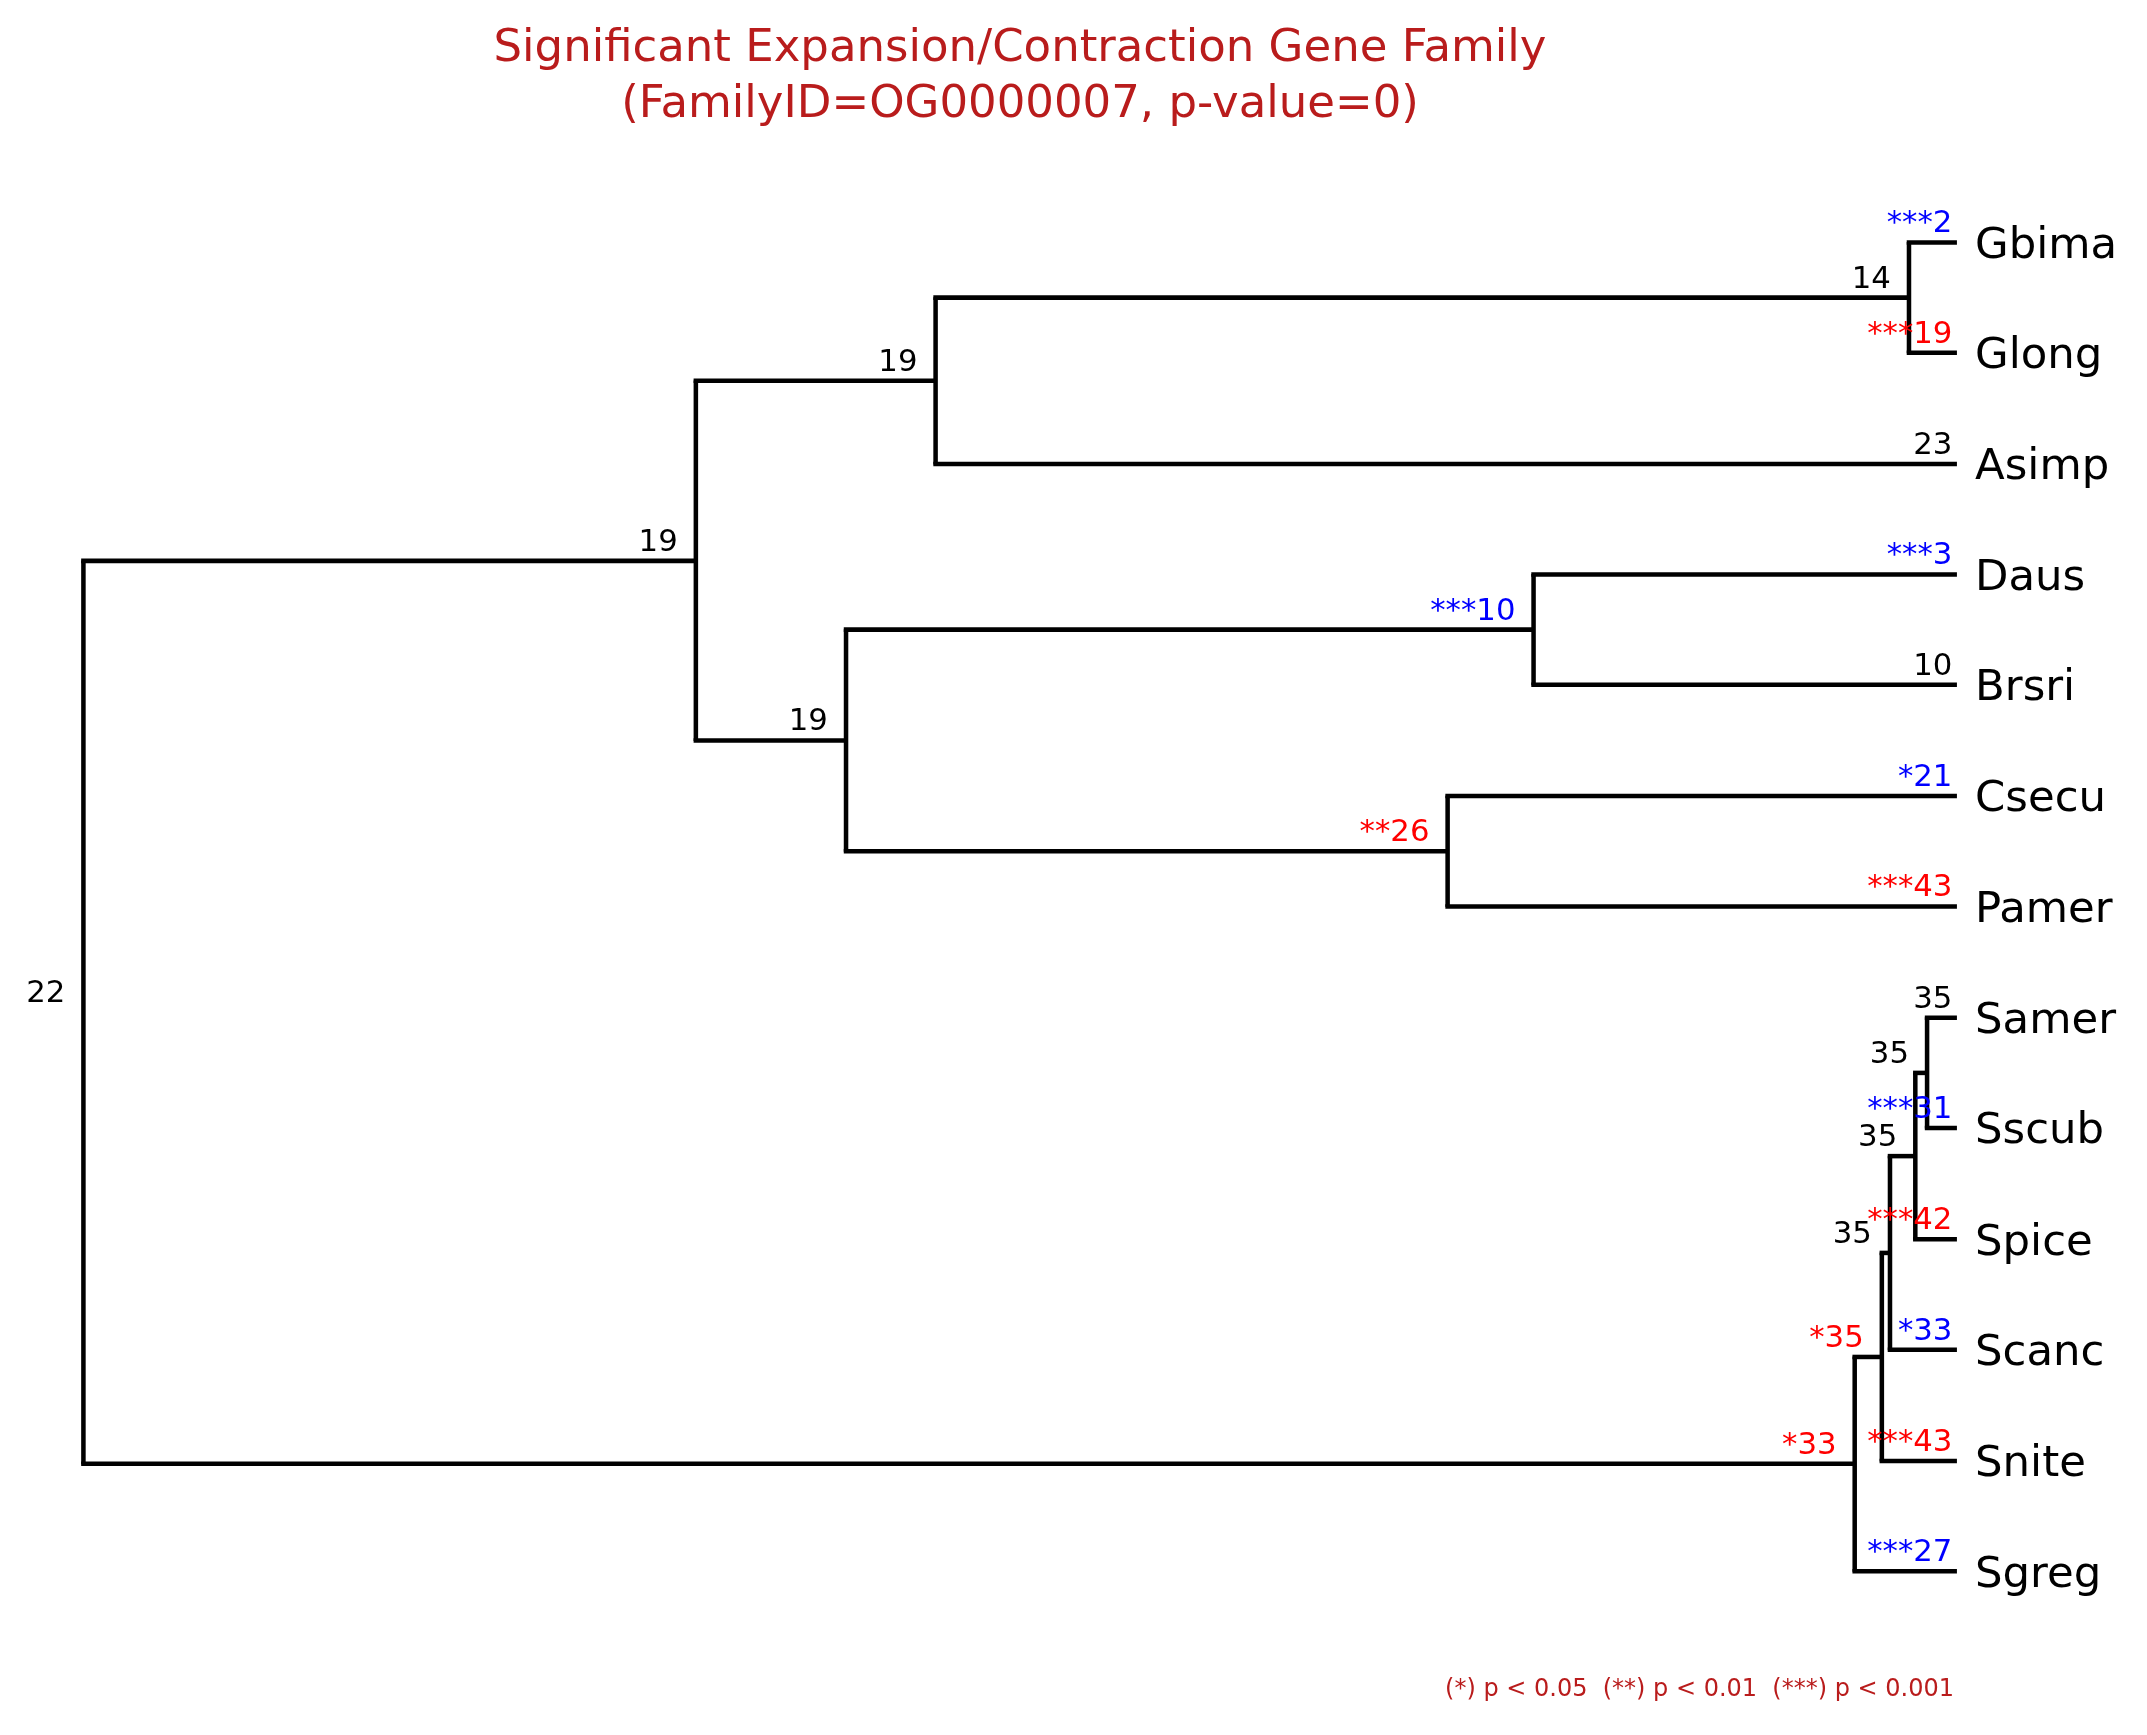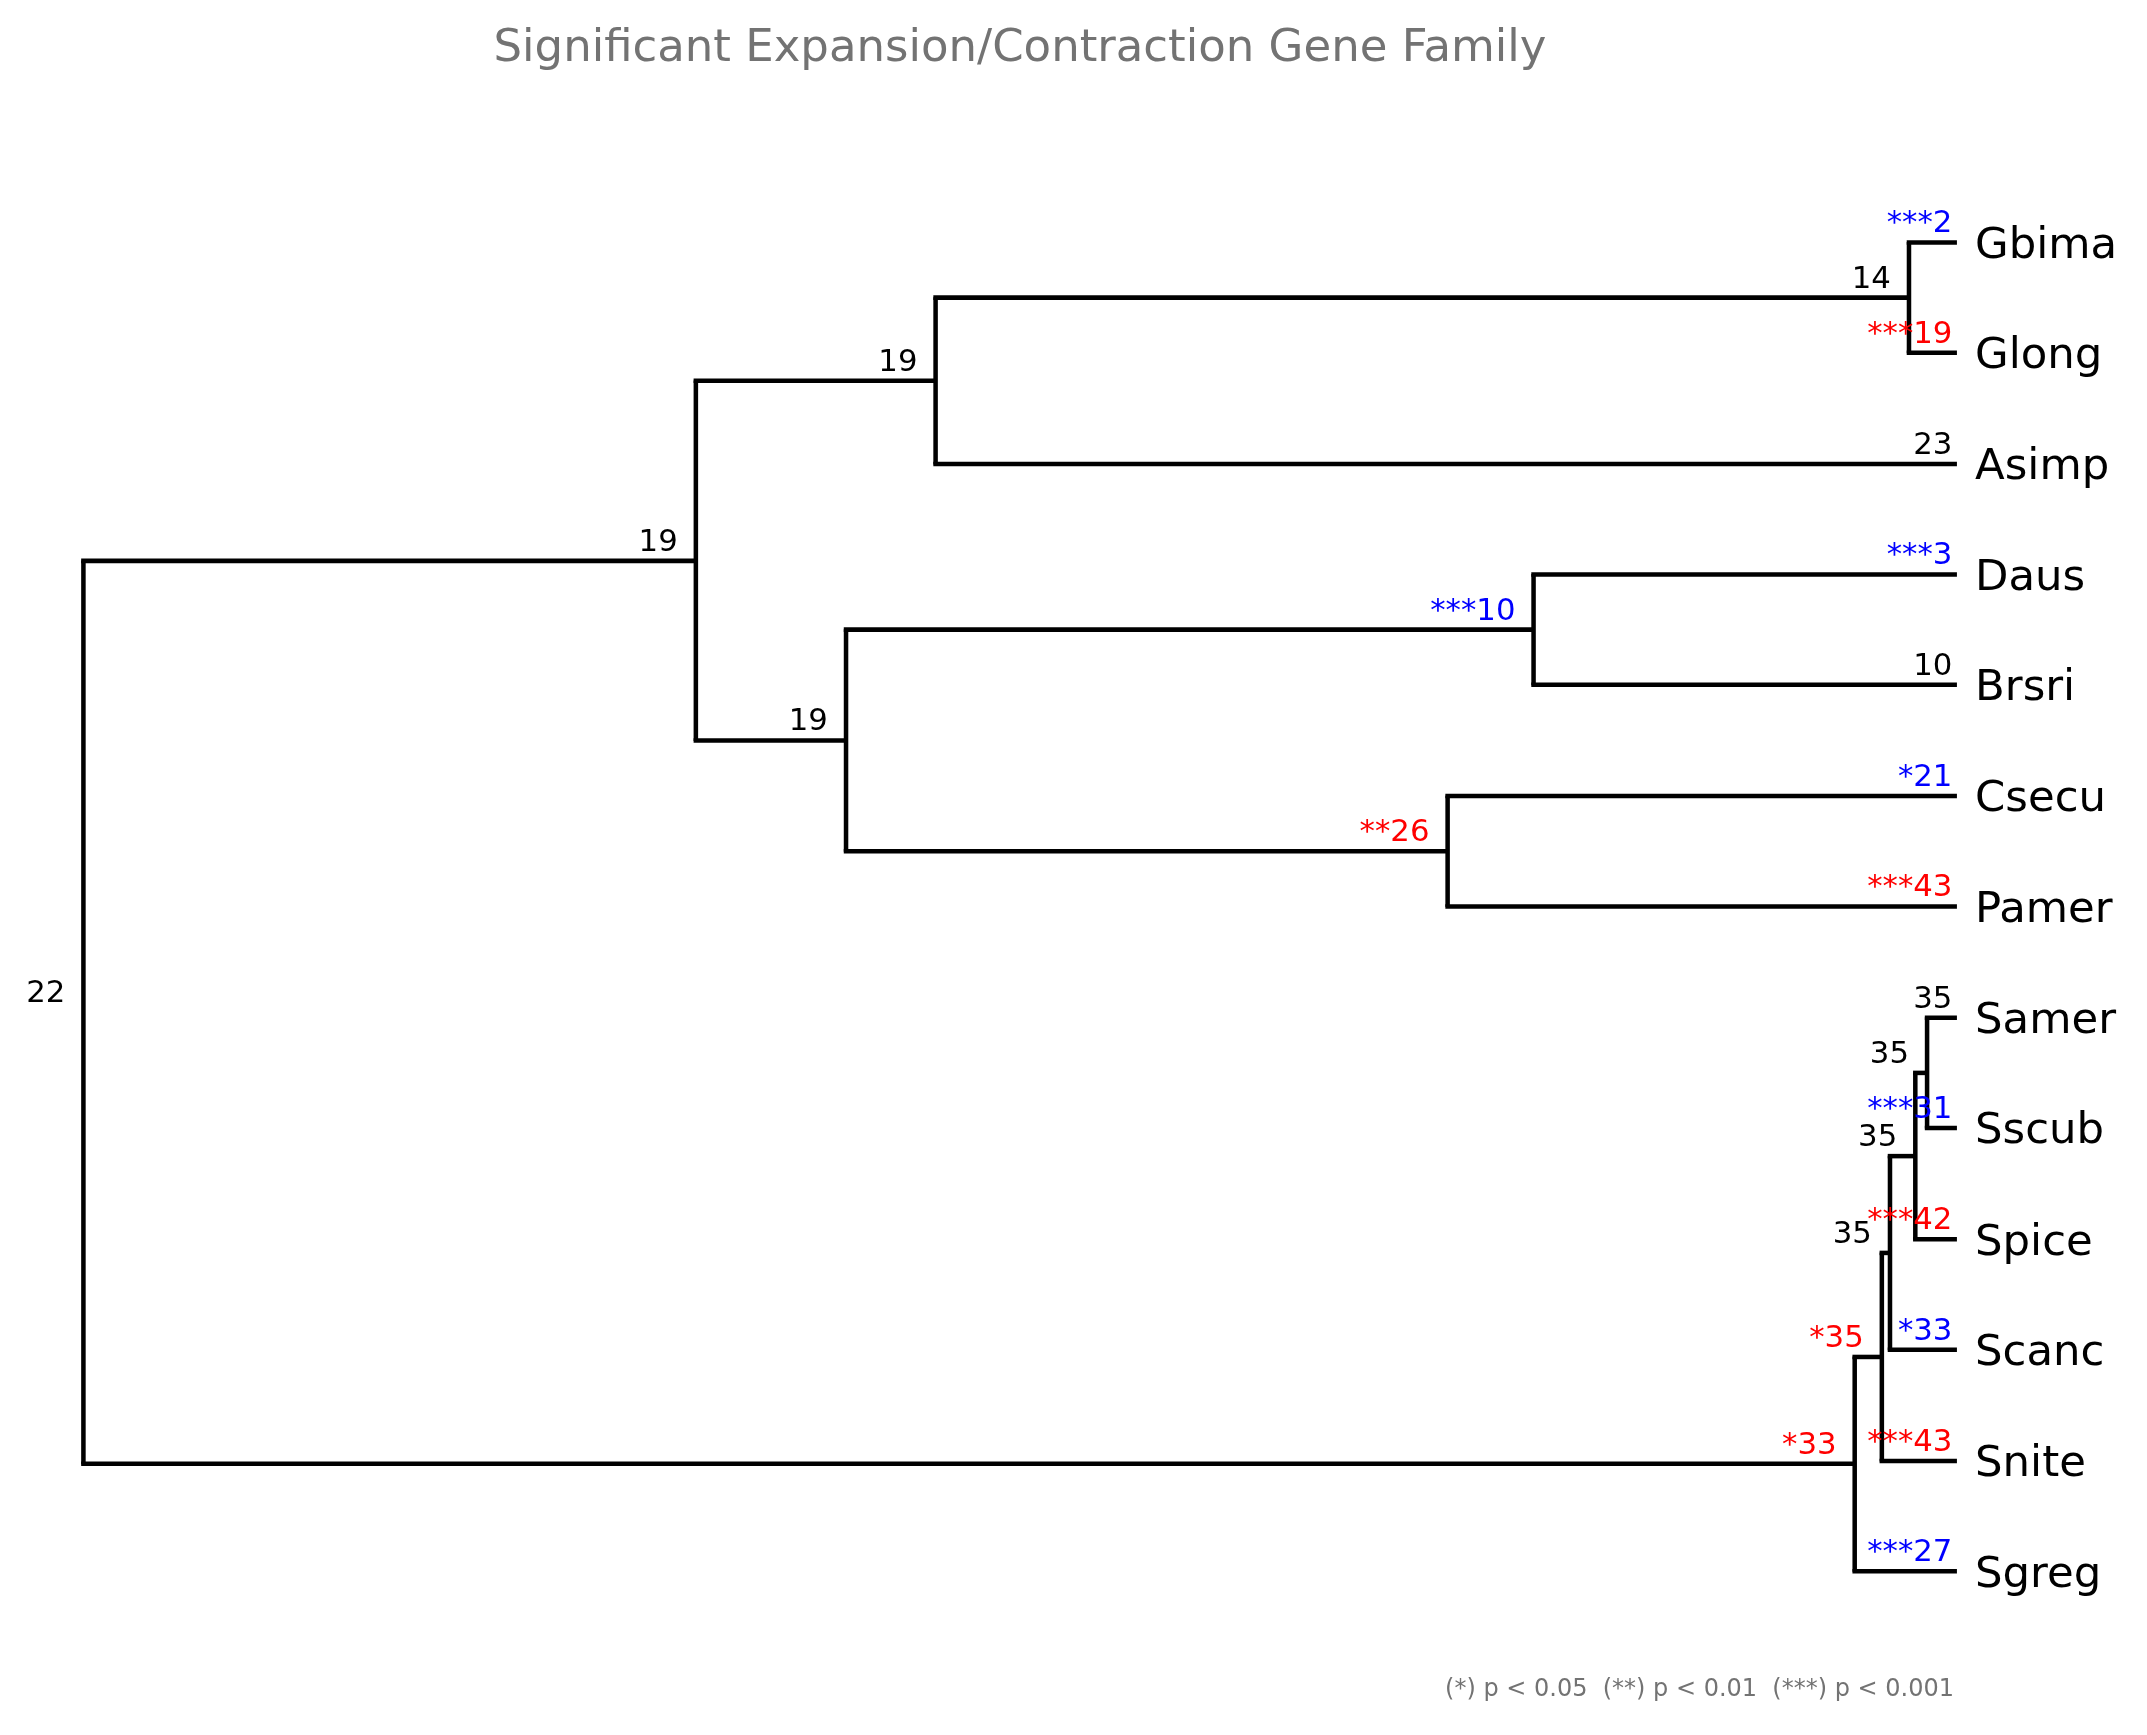--- a/index.html
+++ b/index.html
@@ -1,28 +1,29 @@
 <!DOCTYPE html>
 <html style="font-size:14.5px"><head>
 <meta charset="utf-8">
 <style>
   html,body{margin:0;padding:0;background:#ffffff;}
   .page{position:relative;width:2148px;height:1736px;background:#ffffff;overflow:hidden;
-        font-family:"DejaVu Sans", sans-serif;color:#737373;}
+        font-family:"DejaVu Sans", sans-serif;color:#b91c1c;}
   .title{position:absolute;left:1020px;top:18px;transform:translateX(-50%);
          text-align:center;font-size:45px;line-height:56px;white-space:nowrap;}
   .legend{position:absolute;top:1674px;right:194px;font-size:24px;white-space:pre;}
   svg.tree{position:absolute;left:0;top:0;}
 </style>
 </head>
 <body>
 
 <div class="page">
   <div class="title">
     <div>Significant Expansion/Contraction Gene Family</div>
+    <div>(FamilyID=OG0000007, p-value=0)</div>
   </div>
 
   <svg class="tree" width="2148" height="1736" viewBox="0 0 2374 1919">
       <line x1="92" y1="619.5" x2="92" y2="1618.5" stroke="#000000" stroke-width="5"></line>
       <text x="72" y="1108" text-anchor="end" font-size="34" font-family="&quot;DejaVu Sans&quot;, sans-serif" fill="#000000">22</text>
       <line x1="769" y1="420.5" x2="769" y2="819" stroke="#000000" stroke-width="5"></line>
       <line x1="89.5" y1="620" x2="769" y2="620" stroke="#000000" stroke-width="5"></line>
       <text x="749" y="609" text-anchor="end" font-size="34" font-family="&quot;DejaVu Sans&quot;, sans-serif" fill="#000000">19</text>
       <line x1="1034" y1="328.5" x2="1034" y2="513.5" stroke="#000000" stroke-width="5"></line>
       <line x1="766.5" y1="421" x2="1034" y2="421" stroke="#000000" stroke-width="5"></line>

